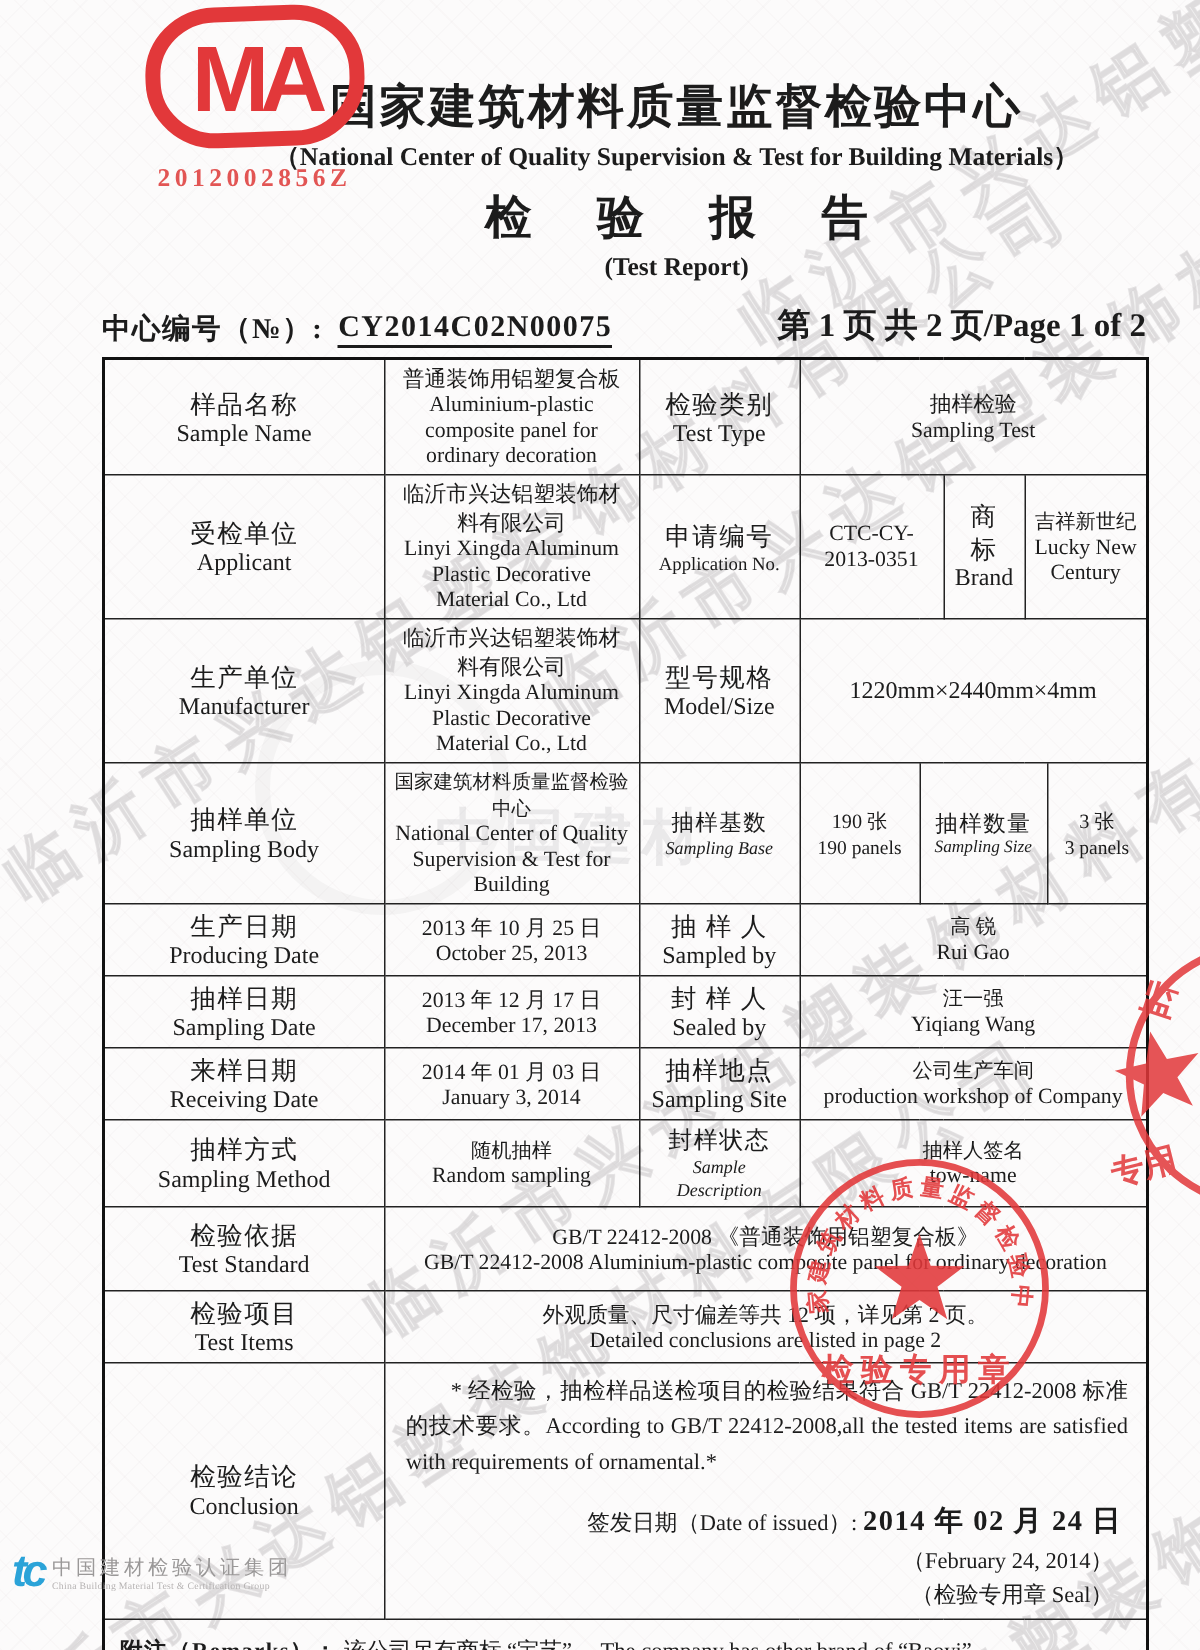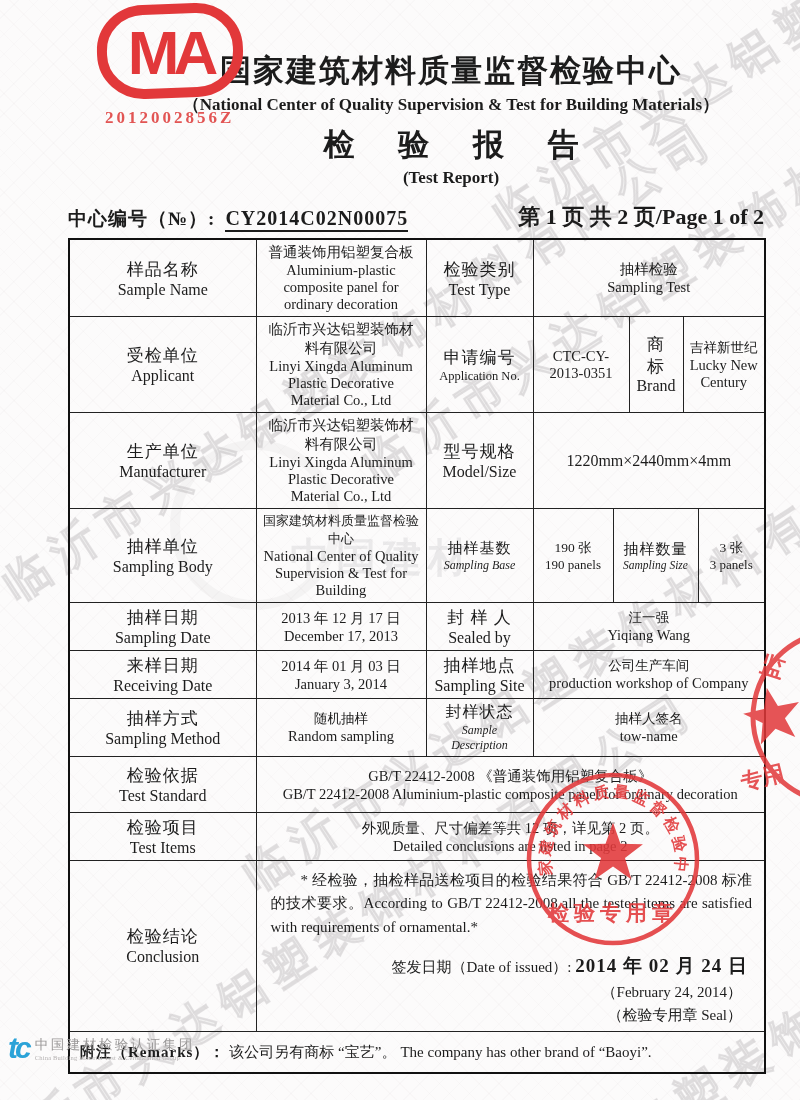--- a/index.html
+++ b/index.html
@@ -208,20 +208,38 @@
           <span class="cn">抽样数量</span>
           <span class="en" style="font-size:11.5px">Sampling Size</span>
         </td>
         <td class="val-center">
           <span class="vcn" style="font-size:13.5px">3 张</span>
           <span class="ven" style="font-size:13px">3 panels</span>
         </td>
       </tr>
       <tr style="height:45px">
         <td class="lab">
+          <span class="cn">生产日期</span>
+          <span class="en">Producing Date</span>
+        </td>
+        <td class="val-left">
+          <span class="vcn">2013 年 10 月 25 日</span>
+          <span class="ven">October 25, 2013</span>
+        </td>
+        <td class="lab">
+          <span class="cn">抽 样 人</span>
+          <span class="en">Sampled by</span>
+        </td>
+        <td class="val-center" colspan="5">
+          <span class="vcn" style="font-size:13.5px">高 锐</span>
+          <span class="ven">Rui Gao</span>
+        </td>
+      </tr>
+      <tr style="height:45px">
+        <td class="lab">
           <span class="cn">抽样日期</span>
           <span class="en">Sampling Date</span>
         </td>
         <td class="val-left">
           <span class="vcn">2013 年 12 月 17 日</span>
           <span class="ven">December 17, 2013</span>
         </td>
         <td class="lab">
           <span class="cn">封 样 人</span>
           <span class="en">Sealed by</span>

